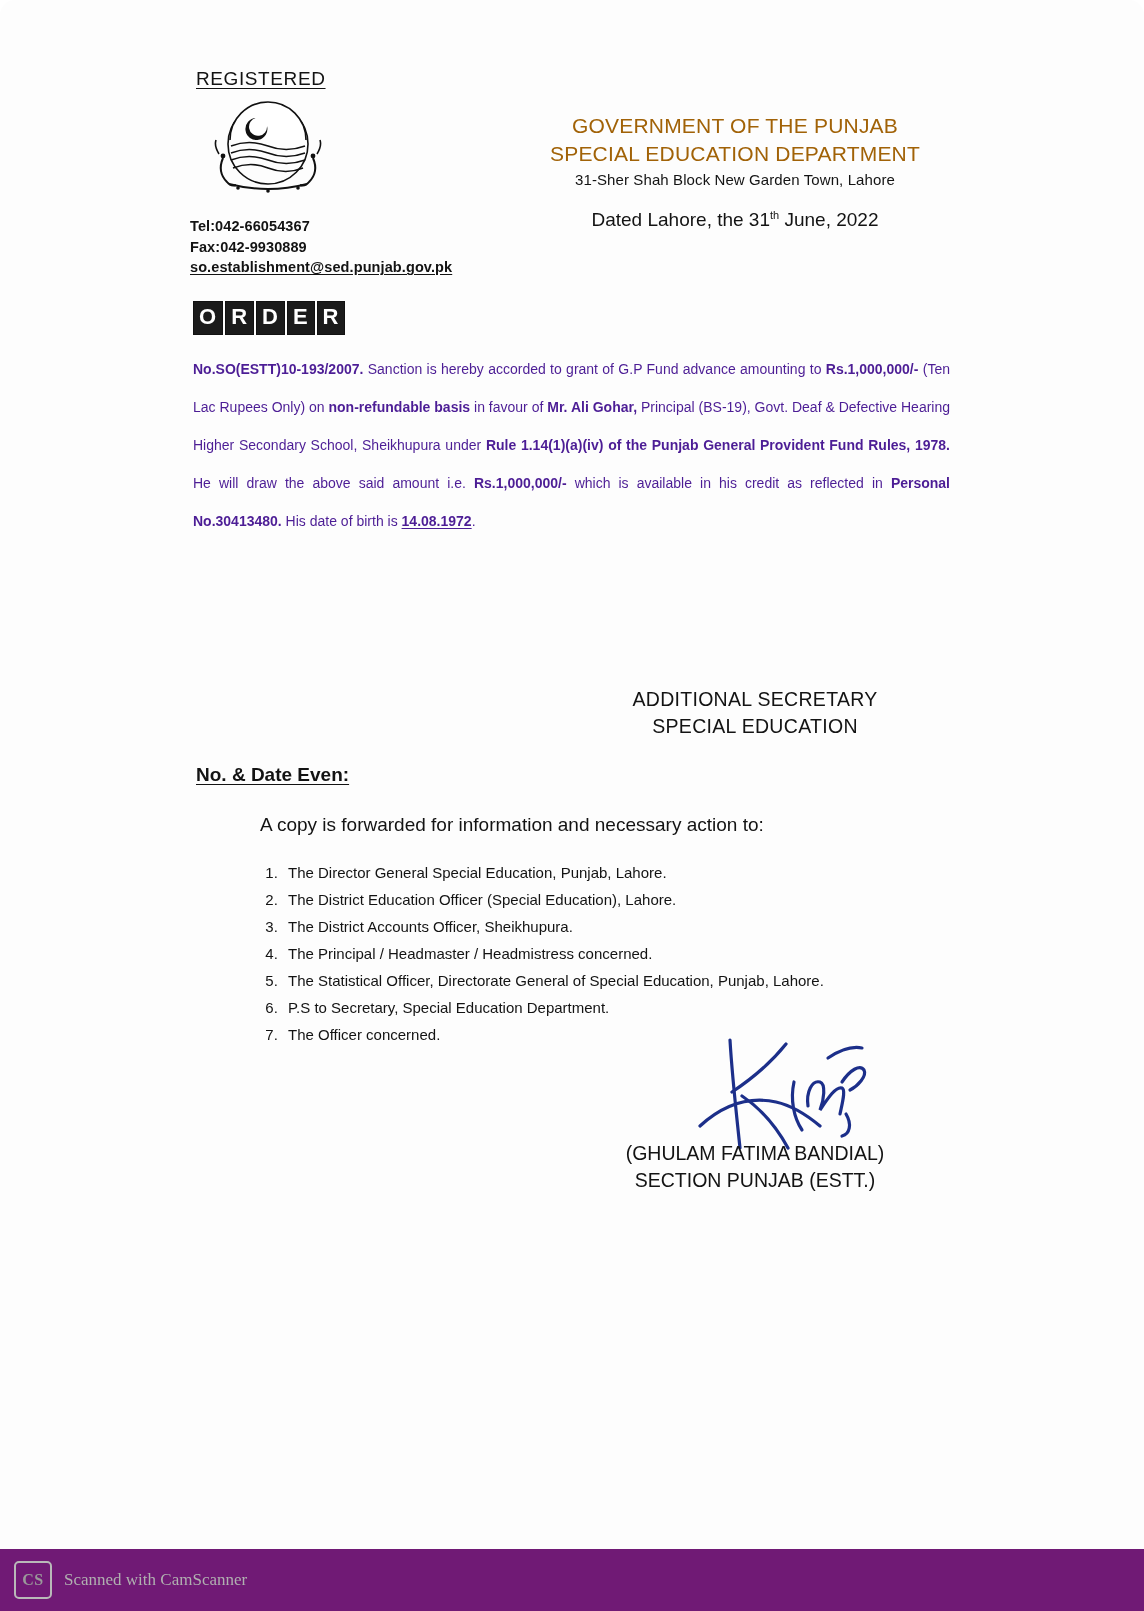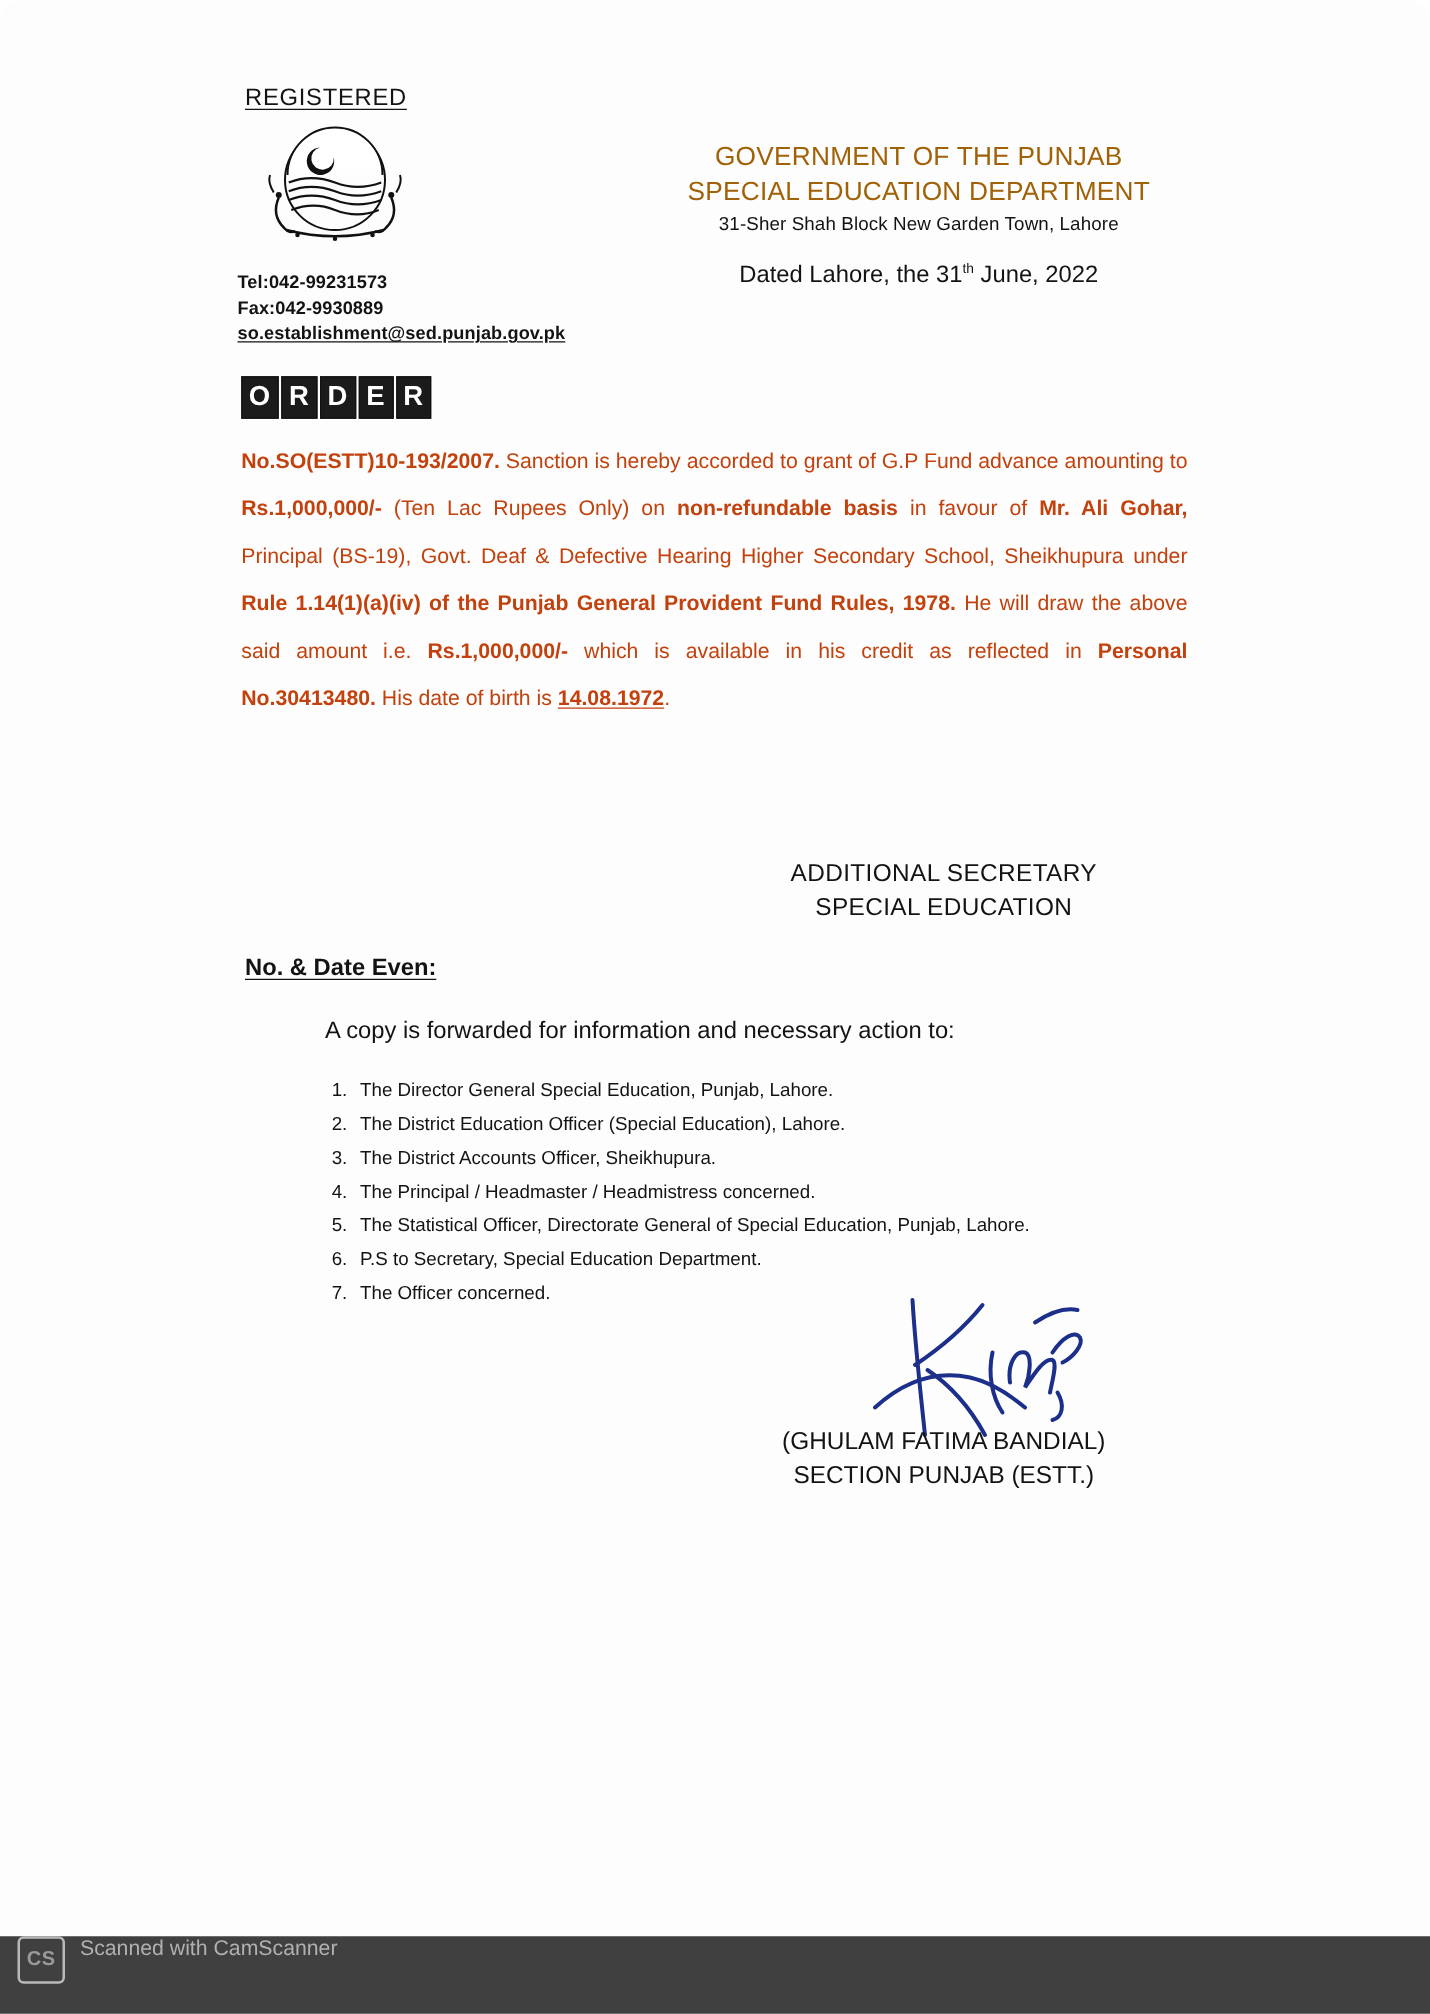--- a/index.html
+++ b/index.html
@@ -105,25 +105,25 @@
     letter-spacing: 1px;
     border: 1px solid #111;
   }
 
   
   .body-text {
     position: absolute;
     left: 193px;
     top: 350px;
     width: 757px;
-    font-size: 17px;
+    font-size: 14px;
     line-height: 38px;
     text-align: justify;
     text-justify: inter-word;
-    color: #c2410c;
+    color: #4c1d95;
   }
   .body-text b { font-weight: bold; }
   .body-text u { text-decoration: underline; text-underline-offset: 2px; }
 
   
   .sign-block {
     position: absolute;
     left: 560px;
     top: 686px;
     width: 390px;
@@ -182,24 +182,26 @@
     line-height: 27px;
   }
 
   
   .footer {
     position: absolute;
     left: 0;
     bottom: 0;
     width: 100%;
     height: 62px;
-    background: #404040;
+    background: #701a75;
     display: flex;
+    align-items: center;
     padding-left: 14px;
     box-sizing: border-box;
+    font-family: Liberation Serif, serif;
   }
   .cs-badge {
     width: 34px;
     height: 34px;
     border: 2px solid #b9b9b9;
     border-radius: 5px;
     color: #9a9a9a;
     font-size: 16px;
     font-weight: bold;
     display: flex;
@@ -239,21 +241,21 @@
         <circle cx="30" cy="60" r="2.4"></circle>
         <circle cx="120" cy="60" r="2.4"></circle>
         <circle cx="45" cy="92" r="1.8"></circle>
         <circle cx="105" cy="92" r="1.8"></circle>
         <circle cx="75" cy="95" r="1.8"></circle>
       </g>
     </svg>
   </div>
 
   <div class="tel-block">
-    <div>Tel:042-99231573</div>
+    <div>Tel:042-66054367</div>
     <div>Fax:042-9930889</div>
     <div class="email">so.establishment@sed.punjab.gov.pk</div>
   </div>
 
   <div class="gov-block">
     <div class="gov-line1">GOVERNMENT OF THE PUNJAB</div>
     <div class="gov-line2">SPECIAL EDUCATION DEPARTMENT</div>
     <div class="gov-line3">31-Sher Shah Block New Garden Town, Lahore</div>
   </div>
 

